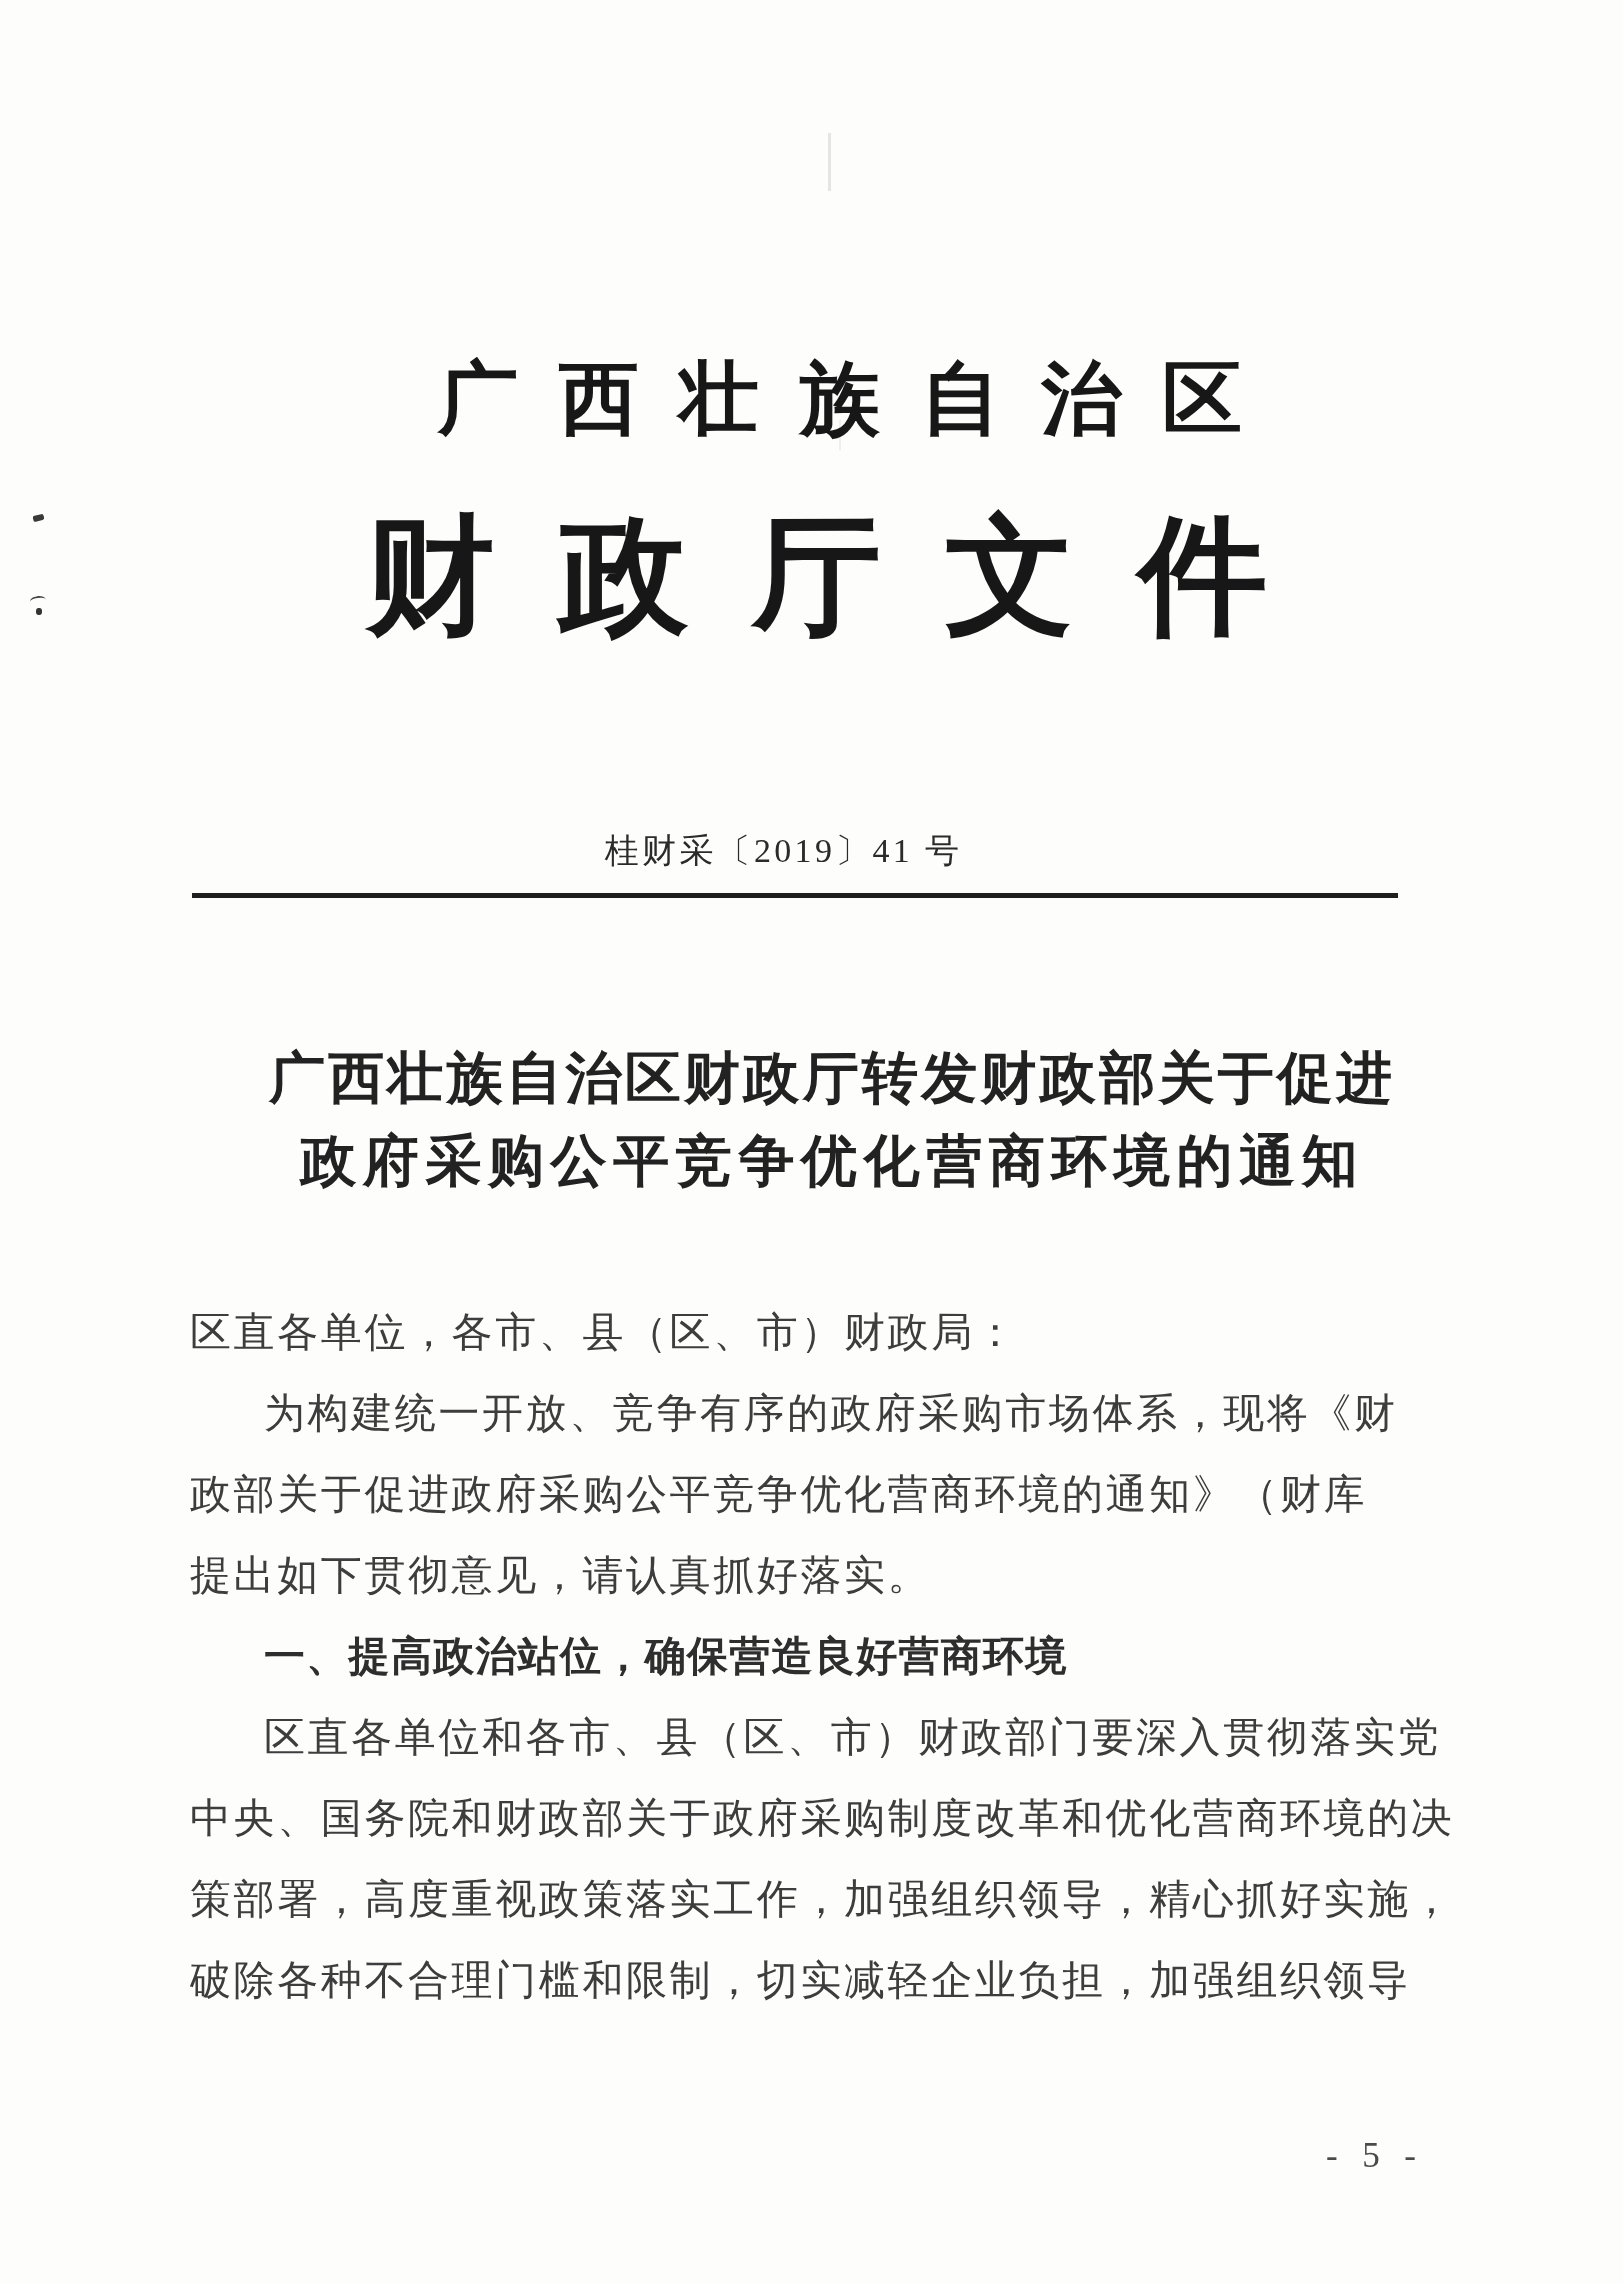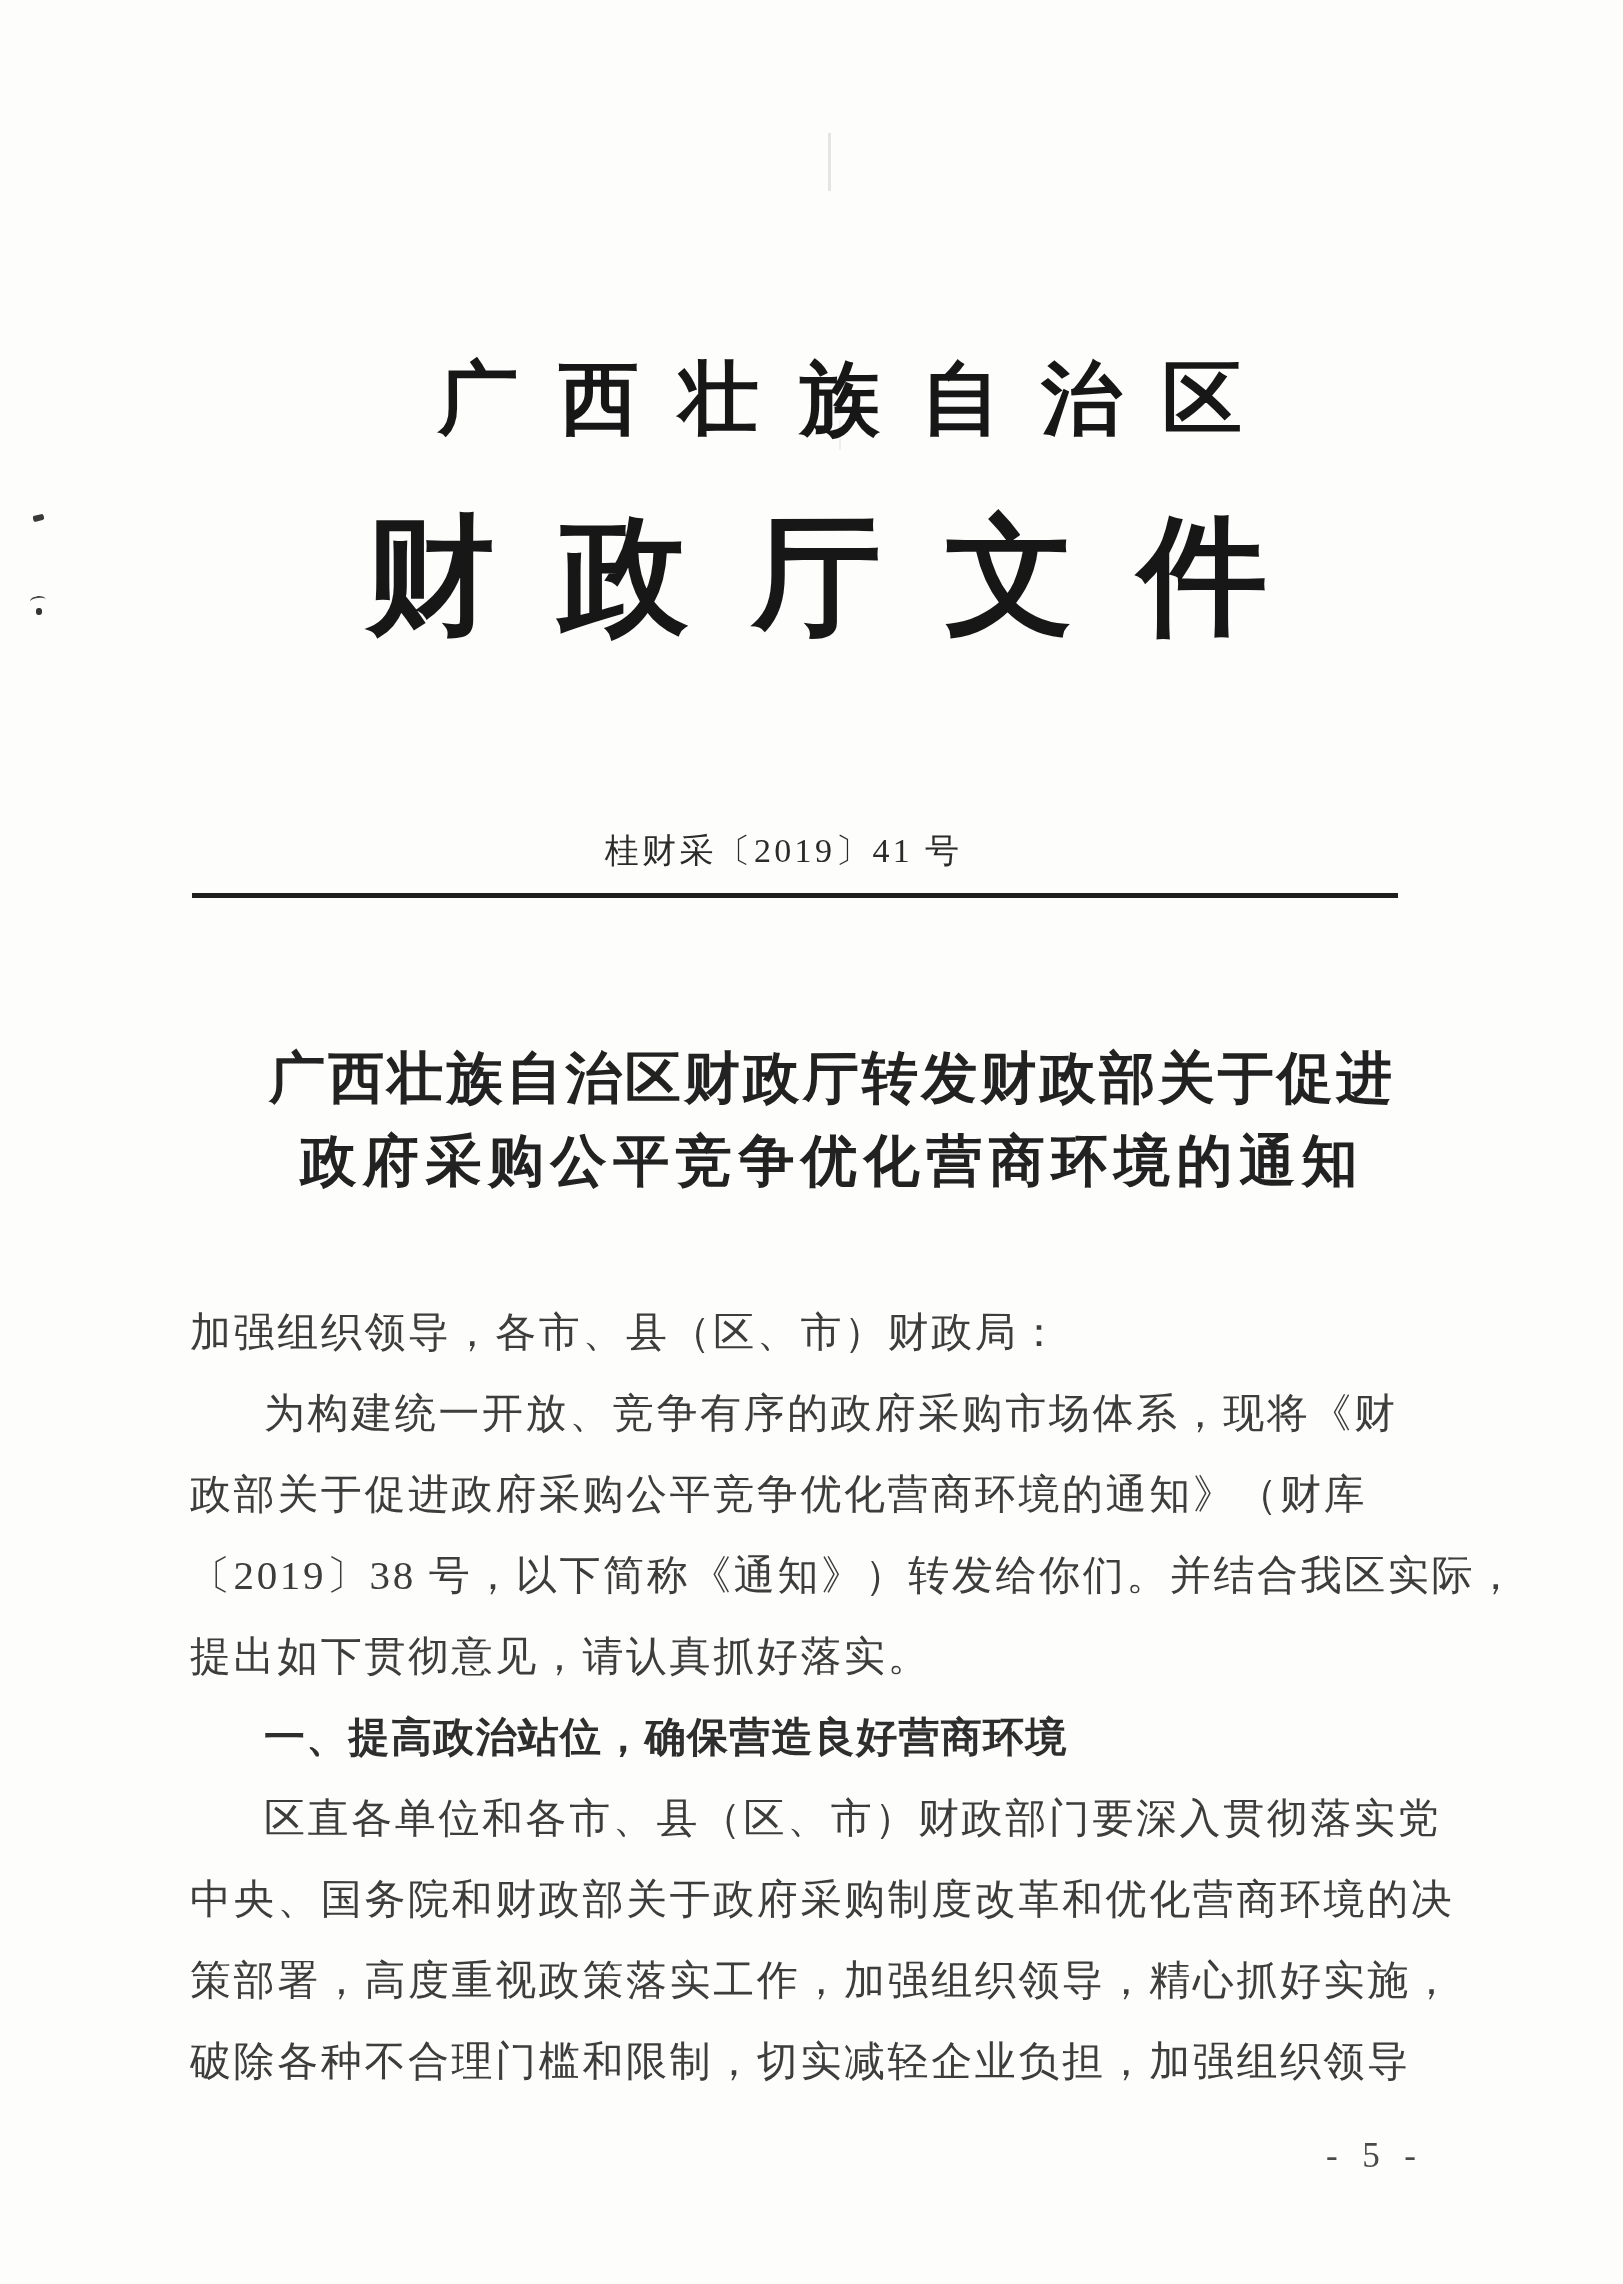--- a/index.html
+++ b/index.html
@@ -148,24 +148,23 @@
   <div class="docnum">桂财采〔2019〕41 号</div>
 
   <div class="rule"></div>
 
   <div class="title">
     <div class="title-line1">广西壮族自治区财政厅转发财政部关于促进</div>
     <div class="title-line2">政府采购公平竞争优化营商环境的通知</div>
   </div>
 
   <div class="bodytext">
-    <div class="bl">加强组织领导，各市、县（区、市）财政局：</div>
+    <div class="bl">区直各单位，各市、县（区、市）财政局：</div>
     <div class="bl indent">为构建统一开放、竞争有序的政府采购市场体系，现将《财</div>
     <div class="bl">政部关于促进政府采购公平竞争优化营商环境的通知》（财库</div>
-    <div class="bl">〔2019〕38 号，以下简称《通知》）转发给你们。并结合我区实际，</div>
     <div class="bl">提出如下贯彻意见，请认真抓好落实。</div>
     <div class="bl heading indent">一、提高政治站位，确保营造良好营商环境</div>
     <div class="bl indent">区直各单位和各市、县（区、市）财政部门要深入贯彻落实党</div>
     <div class="bl">中央、国务院和财政部关于政府采购制度改革和优化营商环境的决</div>
     <div class="bl">策部署，高度重视政策落实工作，加强组织领导，精心抓好实施，</div>
     <div class="bl">破除各种不合理门槛和限制，切实减轻企业负担，加强组织领导</div>
   </div>
 
   <div class="pagenum">- 5 -</div>
 

